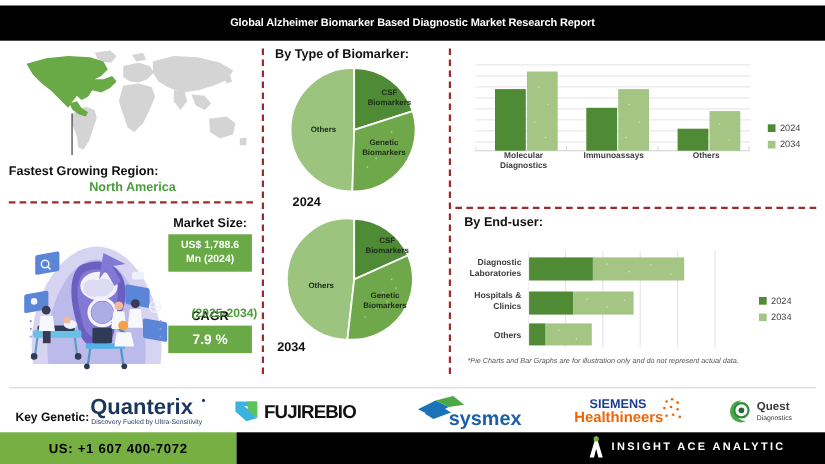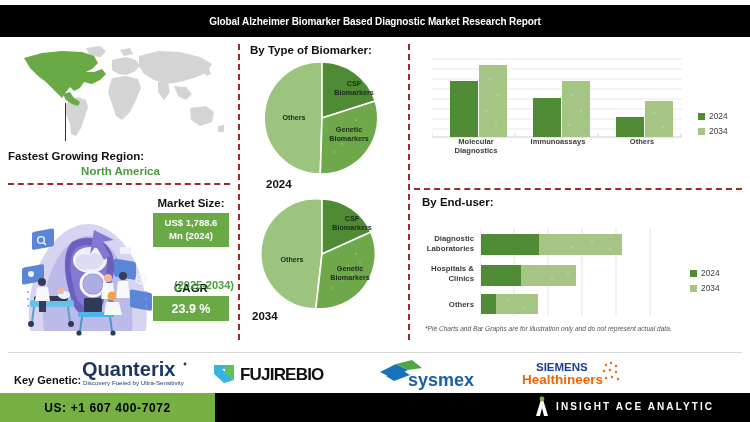--- a/index.html
+++ b/index.html
@@ -323,21 +323,21 @@
 
   <div class="ms-label">Market Size:</div>
   <div class="ms-box">
     <span>US$ 1,788.6</span>
     <span>Mn (2024)</span>
   </div>
 
   <div class="cagr-label">CAGR</div>
   <div class="cagr-years">(2025-2034)</div>
   <div class="cagr-box">
-    <span>23.9 %</span>
+    <span>7.9 %</span>
   </div>
 
   <div class="sec-head" style="left:250px; top:44px;">By Type of Biomarker:</div>
 
   <div class="pie-wrap" style="left:256px; top:58px;">
     <svg width="132" height="120" viewBox="0 0 132 120" xmlns="http://www.w3.org/2000/svg">
 
       <path d="M66 60 L66 4 A56 56 0 1 0 64.3 115.97 Z" fill="#9cc47f" stroke="#ffffff" stroke-width="1.6"></path>
 
       <path d="M66 60 L66 4 A56 56 0 0 1 119.2 43.1 Z" fill="#4f8a35" stroke="#ffffff" stroke-width="1.6"></path>
@@ -542,20 +542,29 @@
         <circle cx="82" cy="12" r="1.2"></circle>
           <circle cx="88" cy="11" r="1.2"></circle>
           <circle cx="94" cy="13" r="1.2"></circle>
         <circle cx="84" cy="19" r="1.2"></circle>
           <circle cx="90" cy="18" r="1.2"></circle>
           <circle cx="96" cy="20" r="1.2"></circle>
       </g>
     </svg>
   </div>
 
+  <div class="logo" style="left:660px; top:362px;">
+    <svg width="82" height="26" viewBox="0 0 82 26" xmlns="http://www.w3.org/2000/svg">
+      <path d="M14 2 a10 10 0 1 0 4 19 a10 10 0 0 1 -4 -19 z" fill="#4aa845"></path>
+      <circle cx="14" cy="11" r="6.5" fill="none" stroke="#2d8b3d" stroke-width="2"></circle>
+      <circle cx="14" cy="11" r="2.6" fill="#1d6b2c"></circle>
+      <text x="28" y="11" font-family="Liberation Sans, sans-serif" font-size="10.5" font-weight="bold" fill="#3a3a3a">Quest</text>
+      <text x="28" y="20" font-family="Liberation Sans, sans-serif" font-size="6.2" fill="#3a3a3a">Diagnostics</text>
+    </svg>
+  </div>
 
   <div class="footer-green">
     <span>US: +1 607 400-7072</span>
   </div>
   <div class="footer-black"></div>
   <div class="brand-mark">
     <svg width="18" height="22" viewBox="0 0 18 22" xmlns="http://www.w3.org/2000/svg">
       <path d="M9 0 L15 20 H11 L9 12 L7 20 H3 Z" fill="#ffffff"></path>
       <circle cx="9" cy="3" r="2.4" fill="#76b043"></circle>
     </svg>

